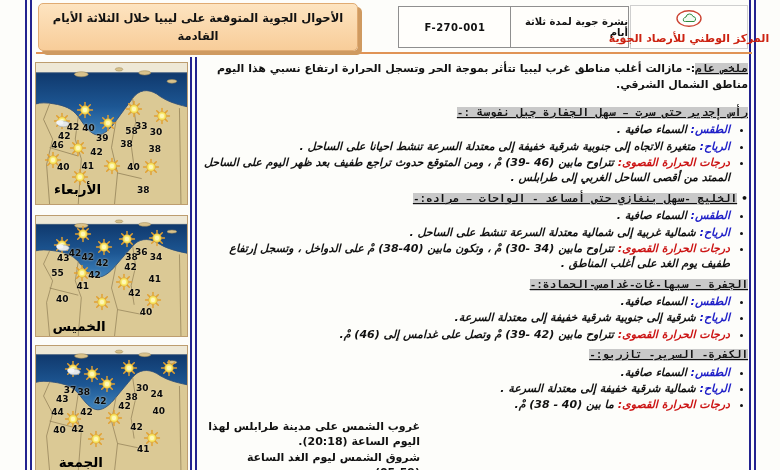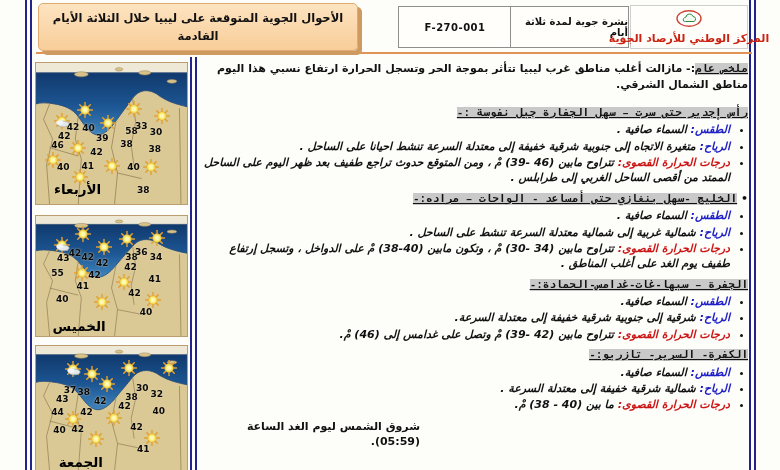--- a/index.html
+++ b/index.html
@@ -610,21 +610,21 @@
             <circle r="2.6" fill="#fdf7b8"></circle>
           </svg>
         </span>
         <span class="temp" style="left: 22.6%; top: 35.2%;">37</span>
         <span class="temp" style="left: 31.6%; top: 36.8%;">38</span>
         <span class="temp" style="left: 17.4%; top: 42.4%;">43</span>
         <span class="temp" style="left: 42.6%; top: 44%;">42</span>
         <span class="temp" style="left: 58.7%; top: 48%;">42</span>
         <span class="temp" style="left: 63.2%; top: 40.8%;">38</span>
         <span class="temp" style="left: 70.3%; top: 33.6%;">30</span>
-        <span class="temp" style="left: 80%; top: 38.4%;">32</span>
+        <span class="temp" style="left: 80%; top: 38.4%;">24</span>
         <span class="temp" style="left: 14.2%; top: 52.8%;">44</span>
         <span class="temp" style="left: 33.5%; top: 52.8%;">42</span>
         <span class="temp" style="left: 15.5%; top: 67.2%;">40</span>
         <span class="temp" style="left: 27.7%; top: 66.4%;">42</span>
         <span class="temp" style="left: 66.5%; top: 64.8%;">42</span>
         <span class="temp" style="left: 81.3%; top: 52%;">40</span>
         <span class="temp" style="left: 71%; top: 82.4%;">41</span>
         <span class="daylabel" style="left: 15%; top: 86%;">الجمعة</span>
       </div>
     </div>
@@ -653,18 +653,19 @@
         </ul>
         <div class="sec-title"><span class="hl">الكفرة- السرير- تازربو:-</span></div>
         <ul class="items">
           <li><span class="lbl-blue">الطقس: </span>السماء صافية.</li>
           <li><span class="lbl-blue">الرياح: </span>شمالية شرقية خفيفة إلى معتدلة السرعة .</li>
           <li><span class="lbl-red">درجات الحرارة القصوى: </span>ما بين ⁦(38 - 40)⁩ مْ.</li>
         </ul>
       </div>
 
     <div class="sun-times">
+      <div>غروب الشمس على مدينة طرابلس لهذا اليوم الساعة ⁦(20:18)⁩.</div>
       <div>شروق الشمس ليوم الغد الساعة ⁦(05:59)⁩.</div>
     </div>
 
   </div>
 
 </div>
 
 </body></html>

